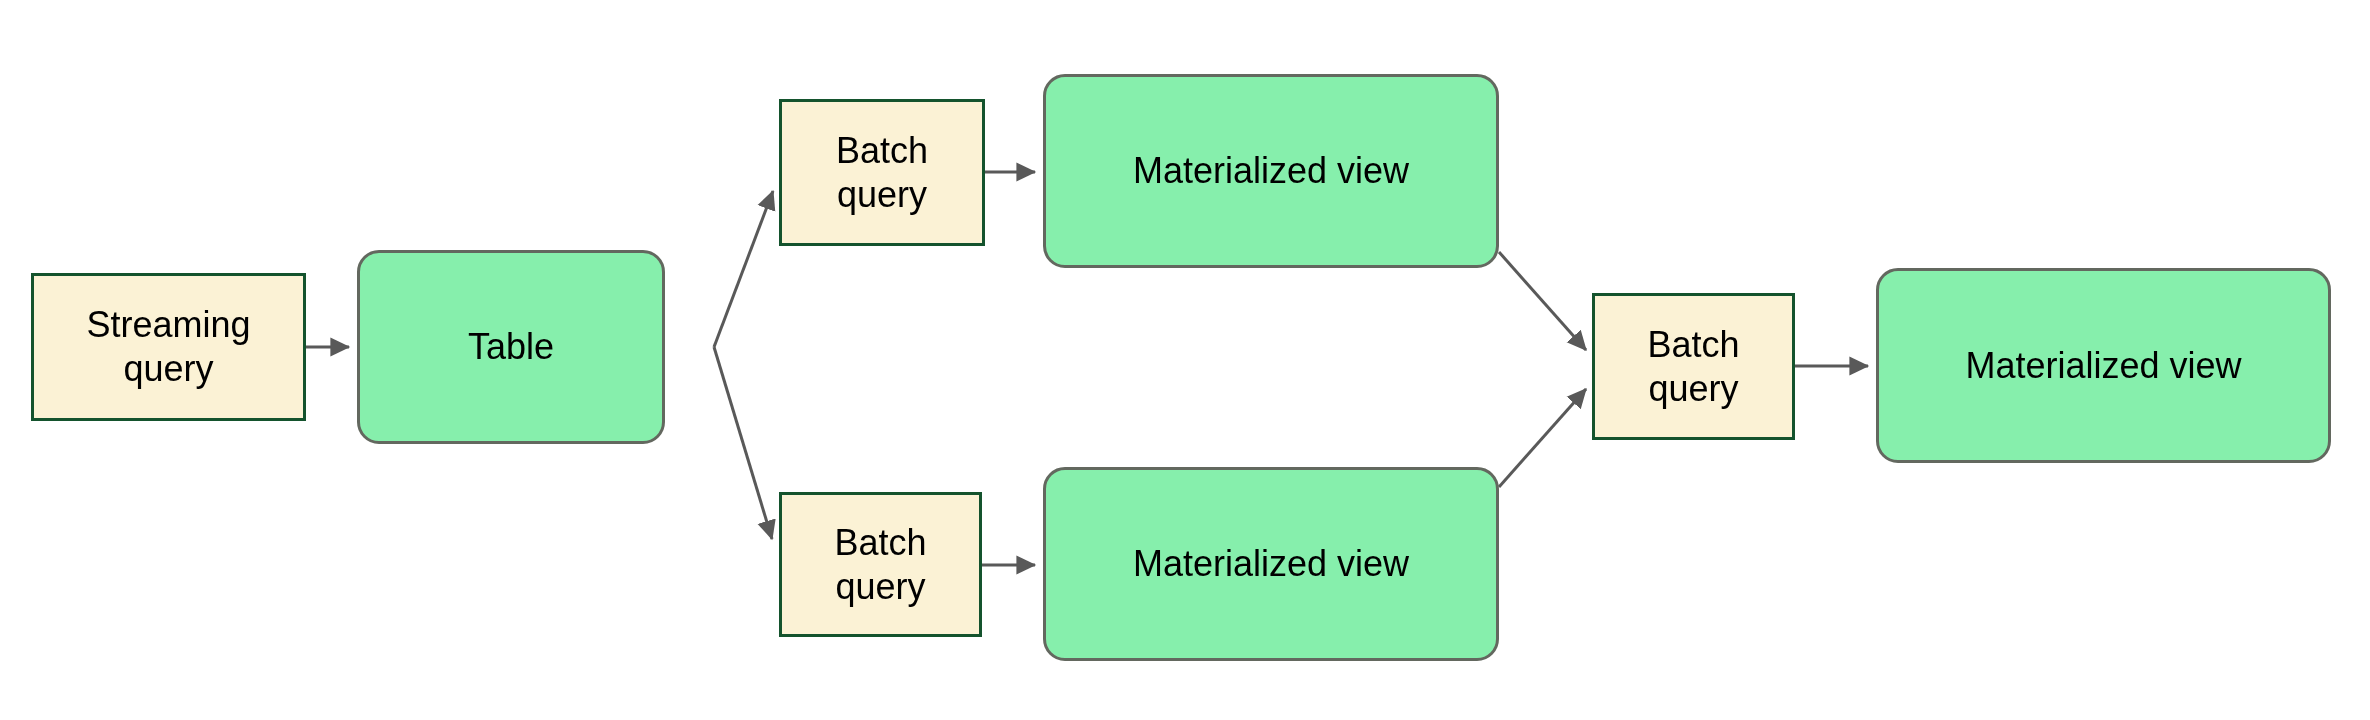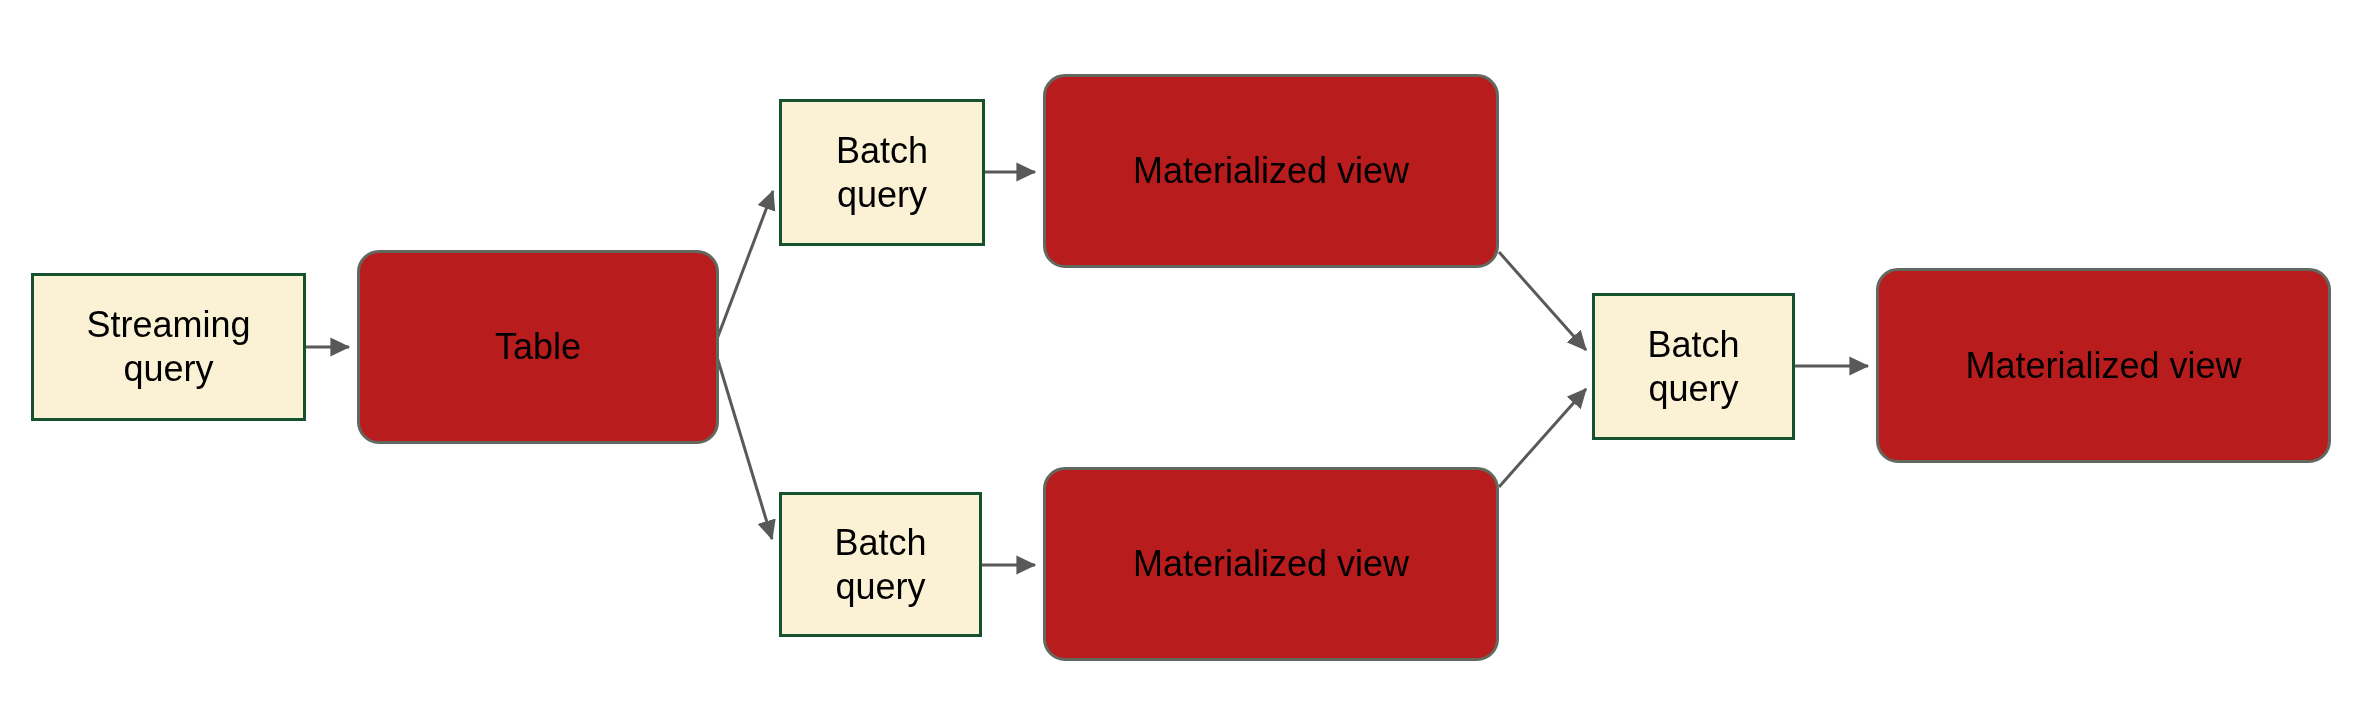--- a/index.html
+++ b/index.html
@@ -39,21 +39,21 @@
     line-height: 1.22;
     letter-spacing: 0px;
     white-space: pre-line;
   }
   .node-query {
     background: #fbf2d5;
     border: 3px solid #14532d;
     border-radius: 0px;
   }
   .node-store {
-    background: #b91c1c;
+    background: #86efac;
     border: 3px solid #63685f;
     border-radius: 22px;
   }
   .node-label {
     display: block;
     padding: 0 6px;
   }
 </style>
 </head>
 <body>
@@ -82,21 +82,21 @@
     <line class="edge" stroke="#595959" stroke-width="3" marker-end="url(#arrowhead)" x1="1499" y1="487" x2="1586" y2="389"></line>
 
     <line class="edge" stroke="#595959" stroke-width="3" marker-end="url(#arrowhead)" x1="1795" y1="366" x2="1868" y2="366"></line>
   </svg>
 
   <div class="node node-query" style="left:31px; top:273px; width:275px; height:148px;text-align:center;">
     <span class="node-label">Streaming
 query</span>
   </div>
 
-  <div class="node node-store" style="left:357px; top:250px; width:362px; height:194px;">
+  <div class="node node-store" style="left:357px; top:250px; width:308px; height:194px;">
     <span class="node-label">Table</span>
   </div>
 
   <div class="node node-query" style="left:779px; top:99px; width:206px; height:147px;">
     <span class="node-label">Batch
 query</span>
   </div>
 
   <div class="node node-store" style="left:1043px; top:74px; width:456px; height:194px;">
     <span class="node-label">Materialized view</span>

